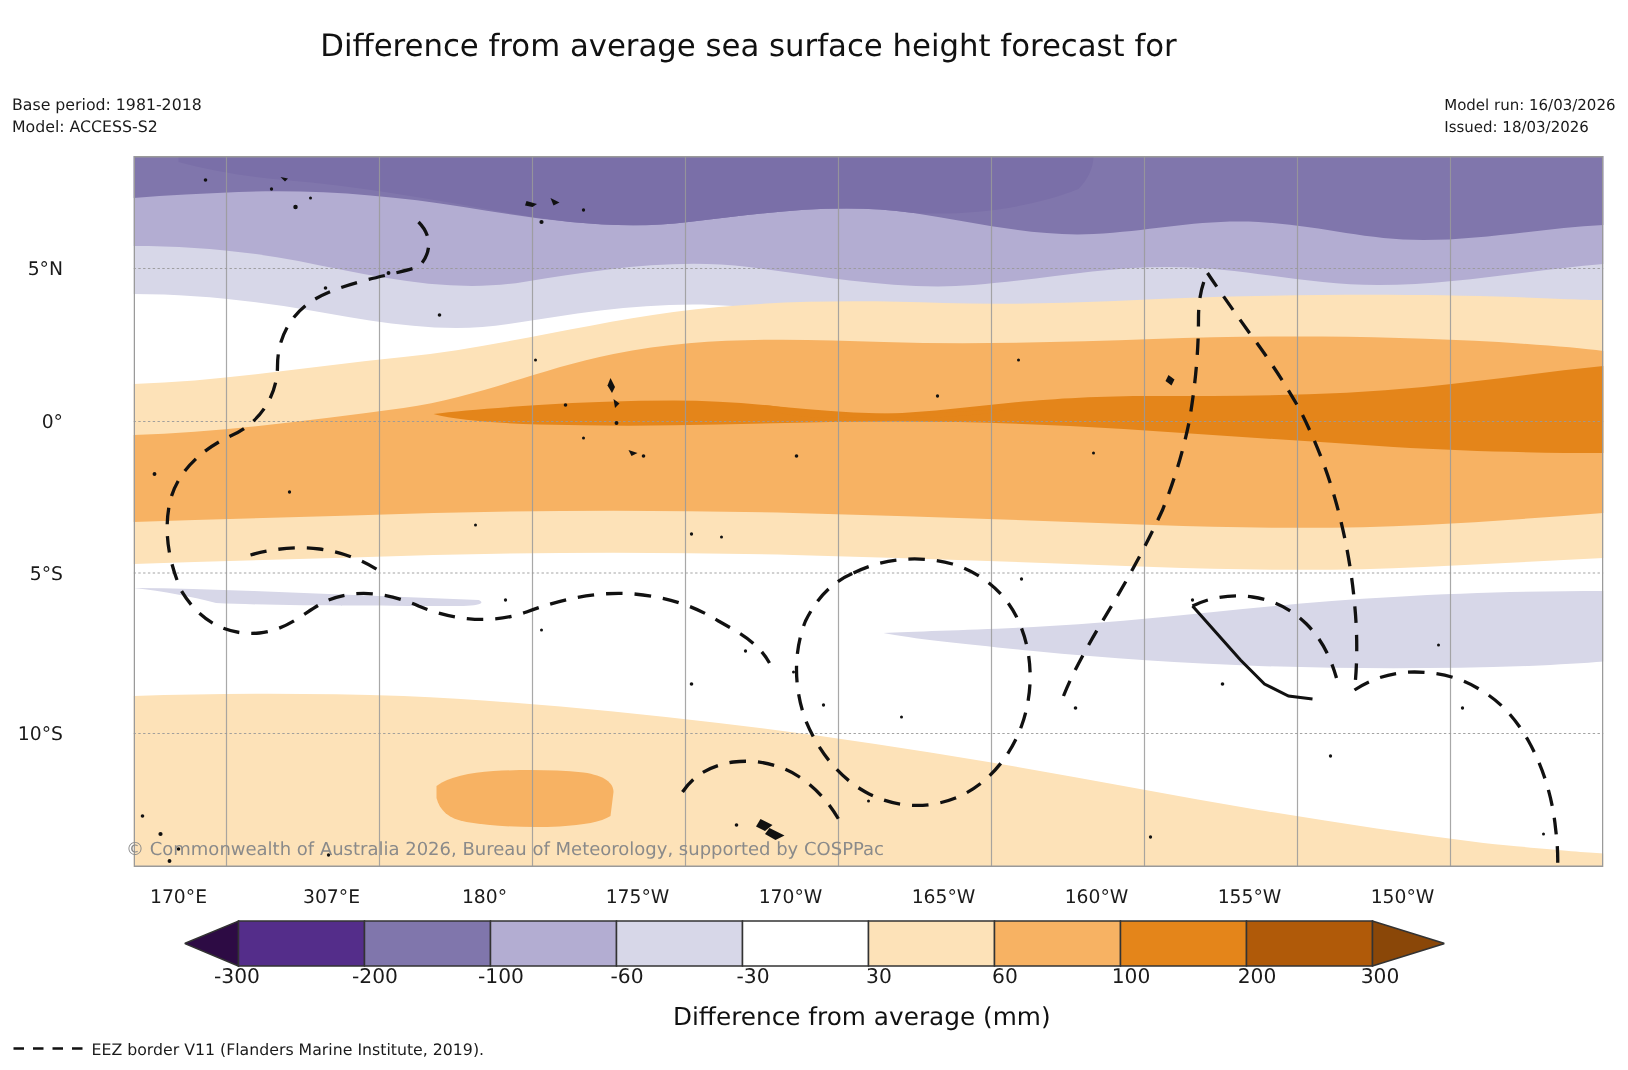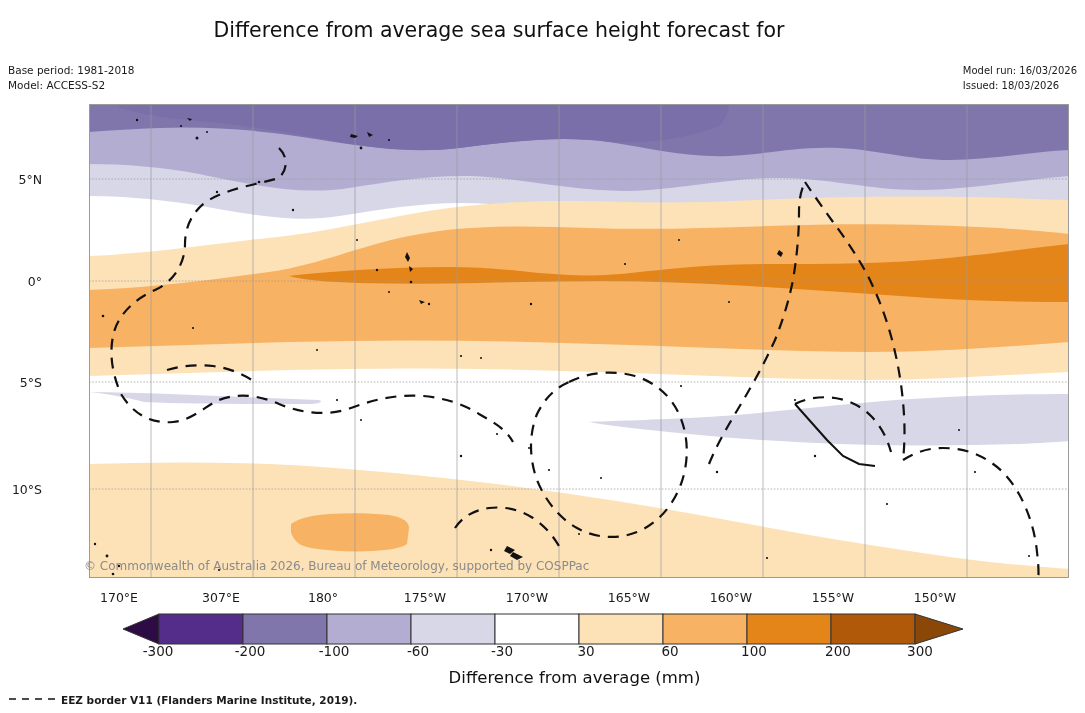--- a/index.html
+++ b/index.html
@@ -30,21 +30,21 @@
   
   #cbar-wrap{position:absolute;left:0;top:612px;width:1085px;height:48px;}
   #cbar-svg{display:block;margin:0 auto;}
   .cblabel{position:absolute;top:643px;font-size:13.5px;color:#1a1a1a;
            transform:translateX(-50%);white-space:nowrap;}
   #cbar-title{position:absolute;left:0;top:668px;width:1085px;text-align:center;
               font-size:16.5px;color:#111;margin-left:32px;}
 
   
   #footer{position:absolute;left:8px;top:694px;font-size:10.5px;color:#1a1a1a;
-          display:flex;gap:5px;font-weight:bold;}
+          display:flex;gap:5px;}
   #footer .dashsample{display:inline-block;}
 </style>
 </head>
 <body>
 
 <div id="title">
   <span>Difference from average sea surface height forecast for</span>
 </div>
 
 <div id="meta-left">

